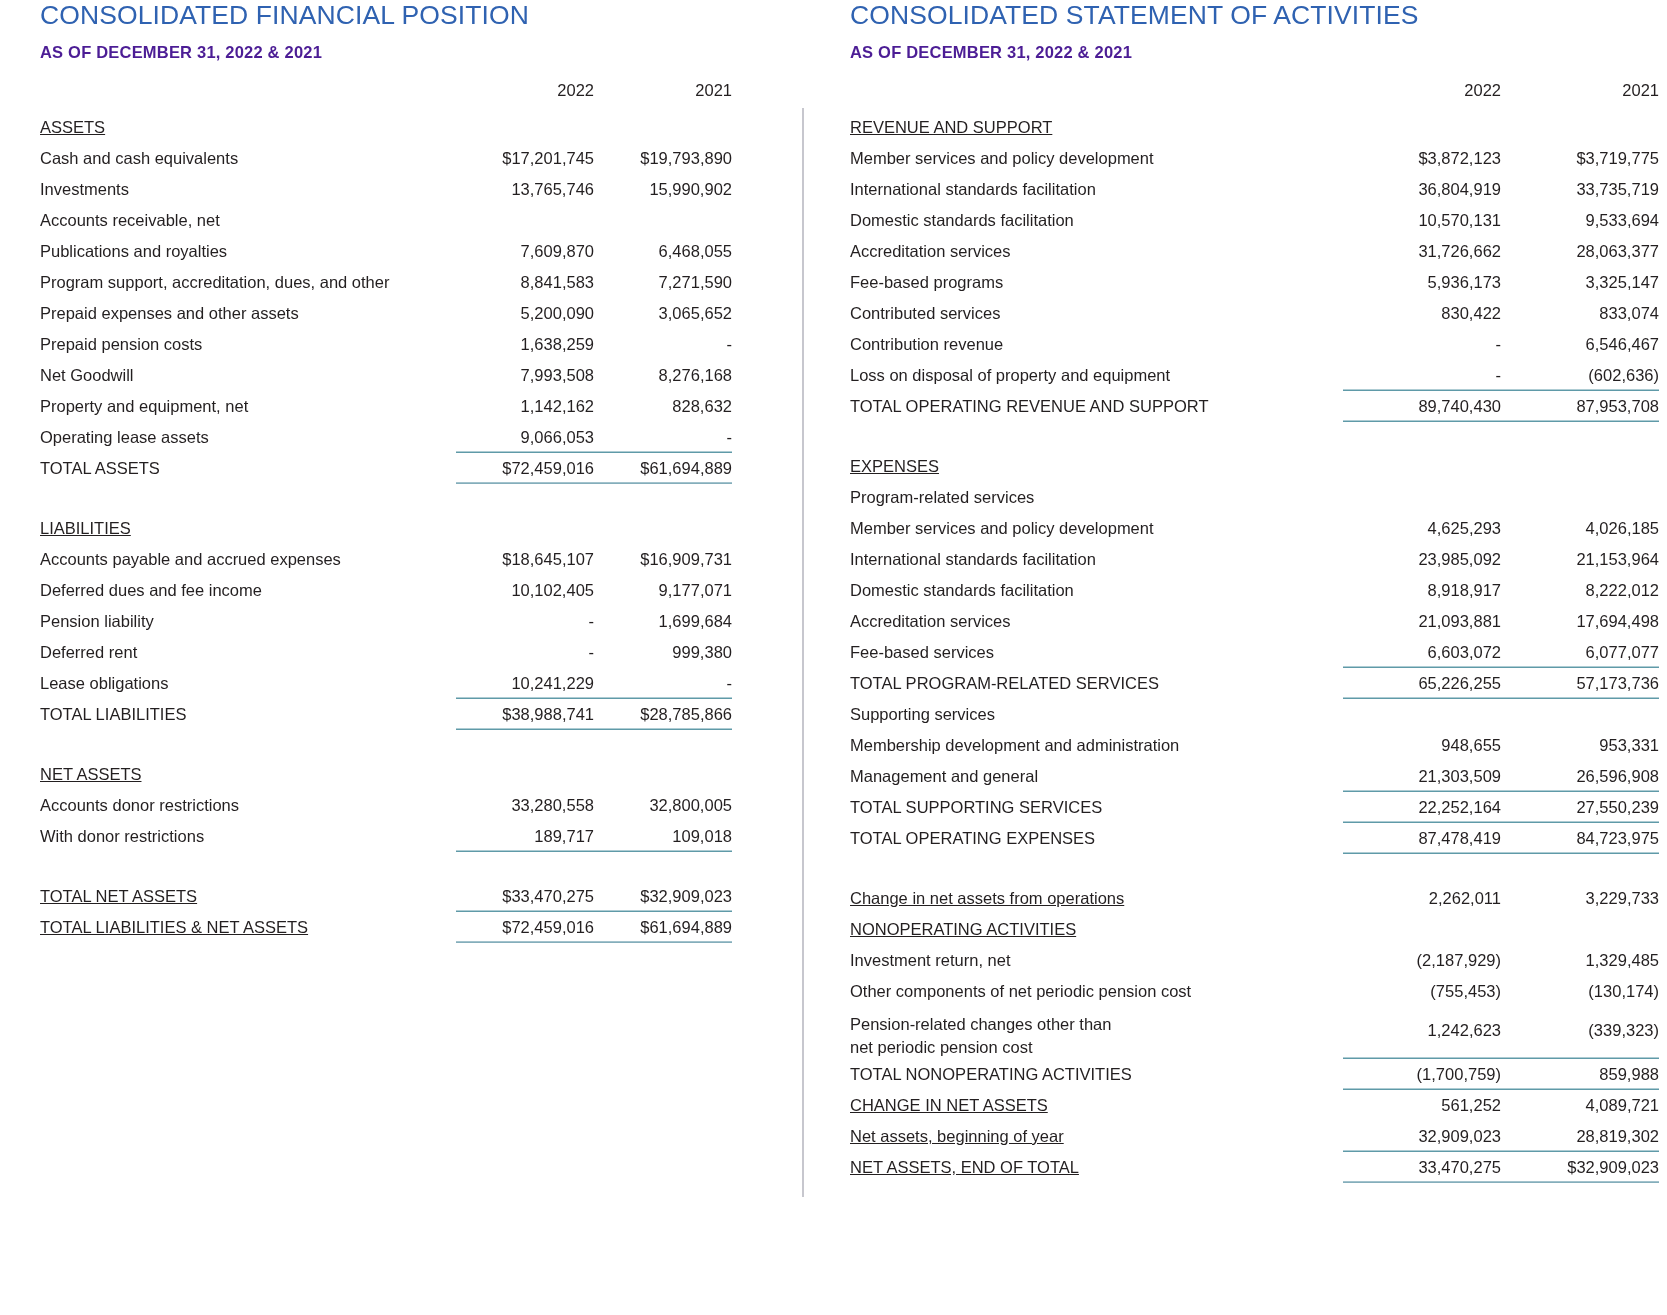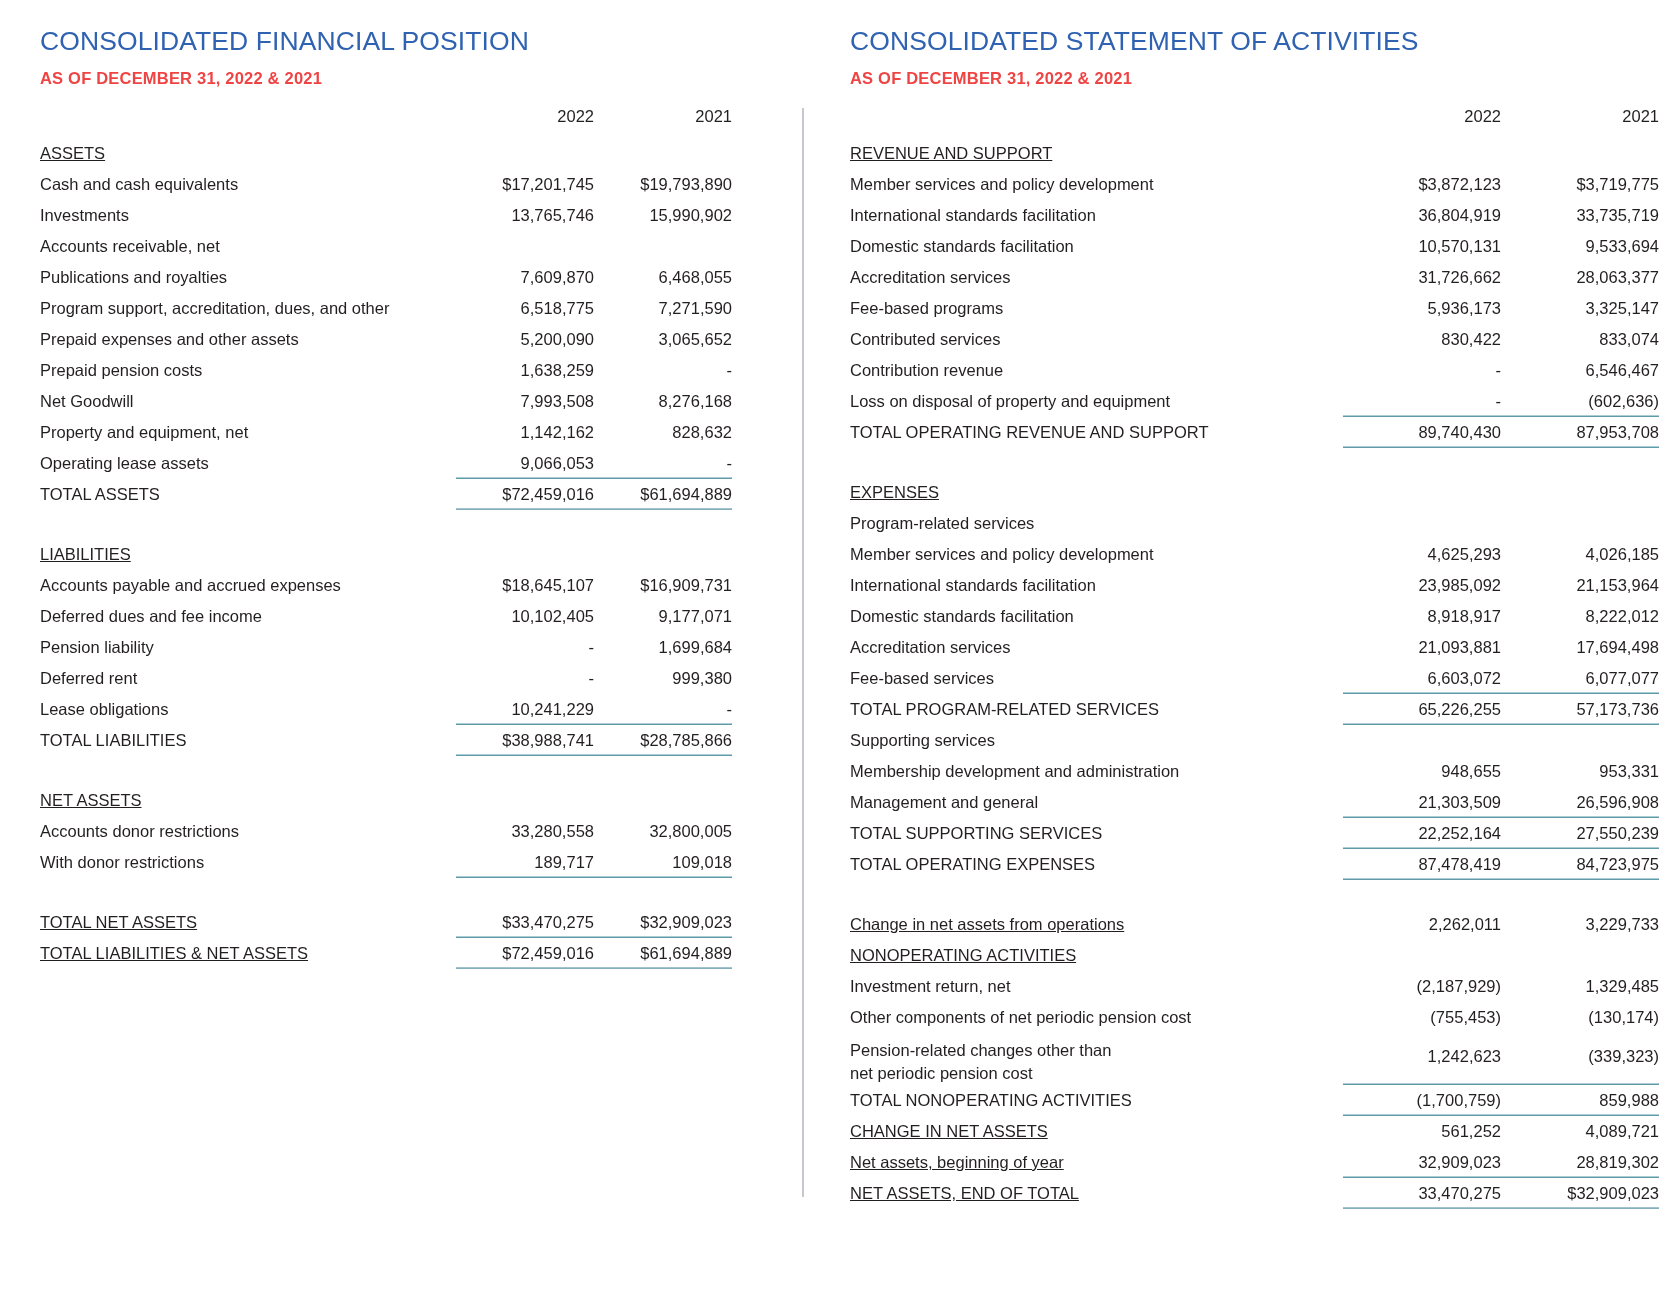--- a/index.html
+++ b/index.html
@@ -43,26 +43,25 @@
   .panel-inner { padding-left: 40px; padding-right: 28px; }
   .panel-right .panel-inner { padding-left: 40px; padding-right: 28px; }
 
   
   .stmt-title {
     font-size: 26.5px;
     letter-spacing: .1px;
     color: #2f62b1;
     font-weight: 400;
     margin: 0;
-    padding-top: 26px;
     white-space: nowrap;
   }
   .stmt-subtitle {
     font-size: 16.5px;
-    color: #ef4444;
+    color: #4c1d95;
     font-weight: 700;
     letter-spacing: .2px;
     margin: 0;
     padding-top: 12px;
     white-space: nowrap;
   }
 
   
   table.fin {
     border-collapse: collapse;
@@ -166,21 +165,21 @@
               <td class="num"></td>
               <td class="num"></td>
             </tr>
             <tr class="">
               <td class="label ind2">Publications and royalties</td>
               <td class="num">7,609,870</td>
               <td class="num">6,468,055</td>
             </tr>
             <tr class="">
               <td class="label ind2">Program support, accreditation, dues, and other</td>
-              <td class="num">6,518,775</td>
+              <td class="num">8,841,583</td>
               <td class="num">7,271,590</td>
             </tr>
             <tr class="">
               <td class="label ind1">Prepaid expenses and other assets</td>
               <td class="num">5,200,090</td>
               <td class="num">3,065,652</td>
             </tr>
             <tr class="">
               <td class="label ind1">Prepaid pension costs</td>
               <td class="num">1,638,259</td>

